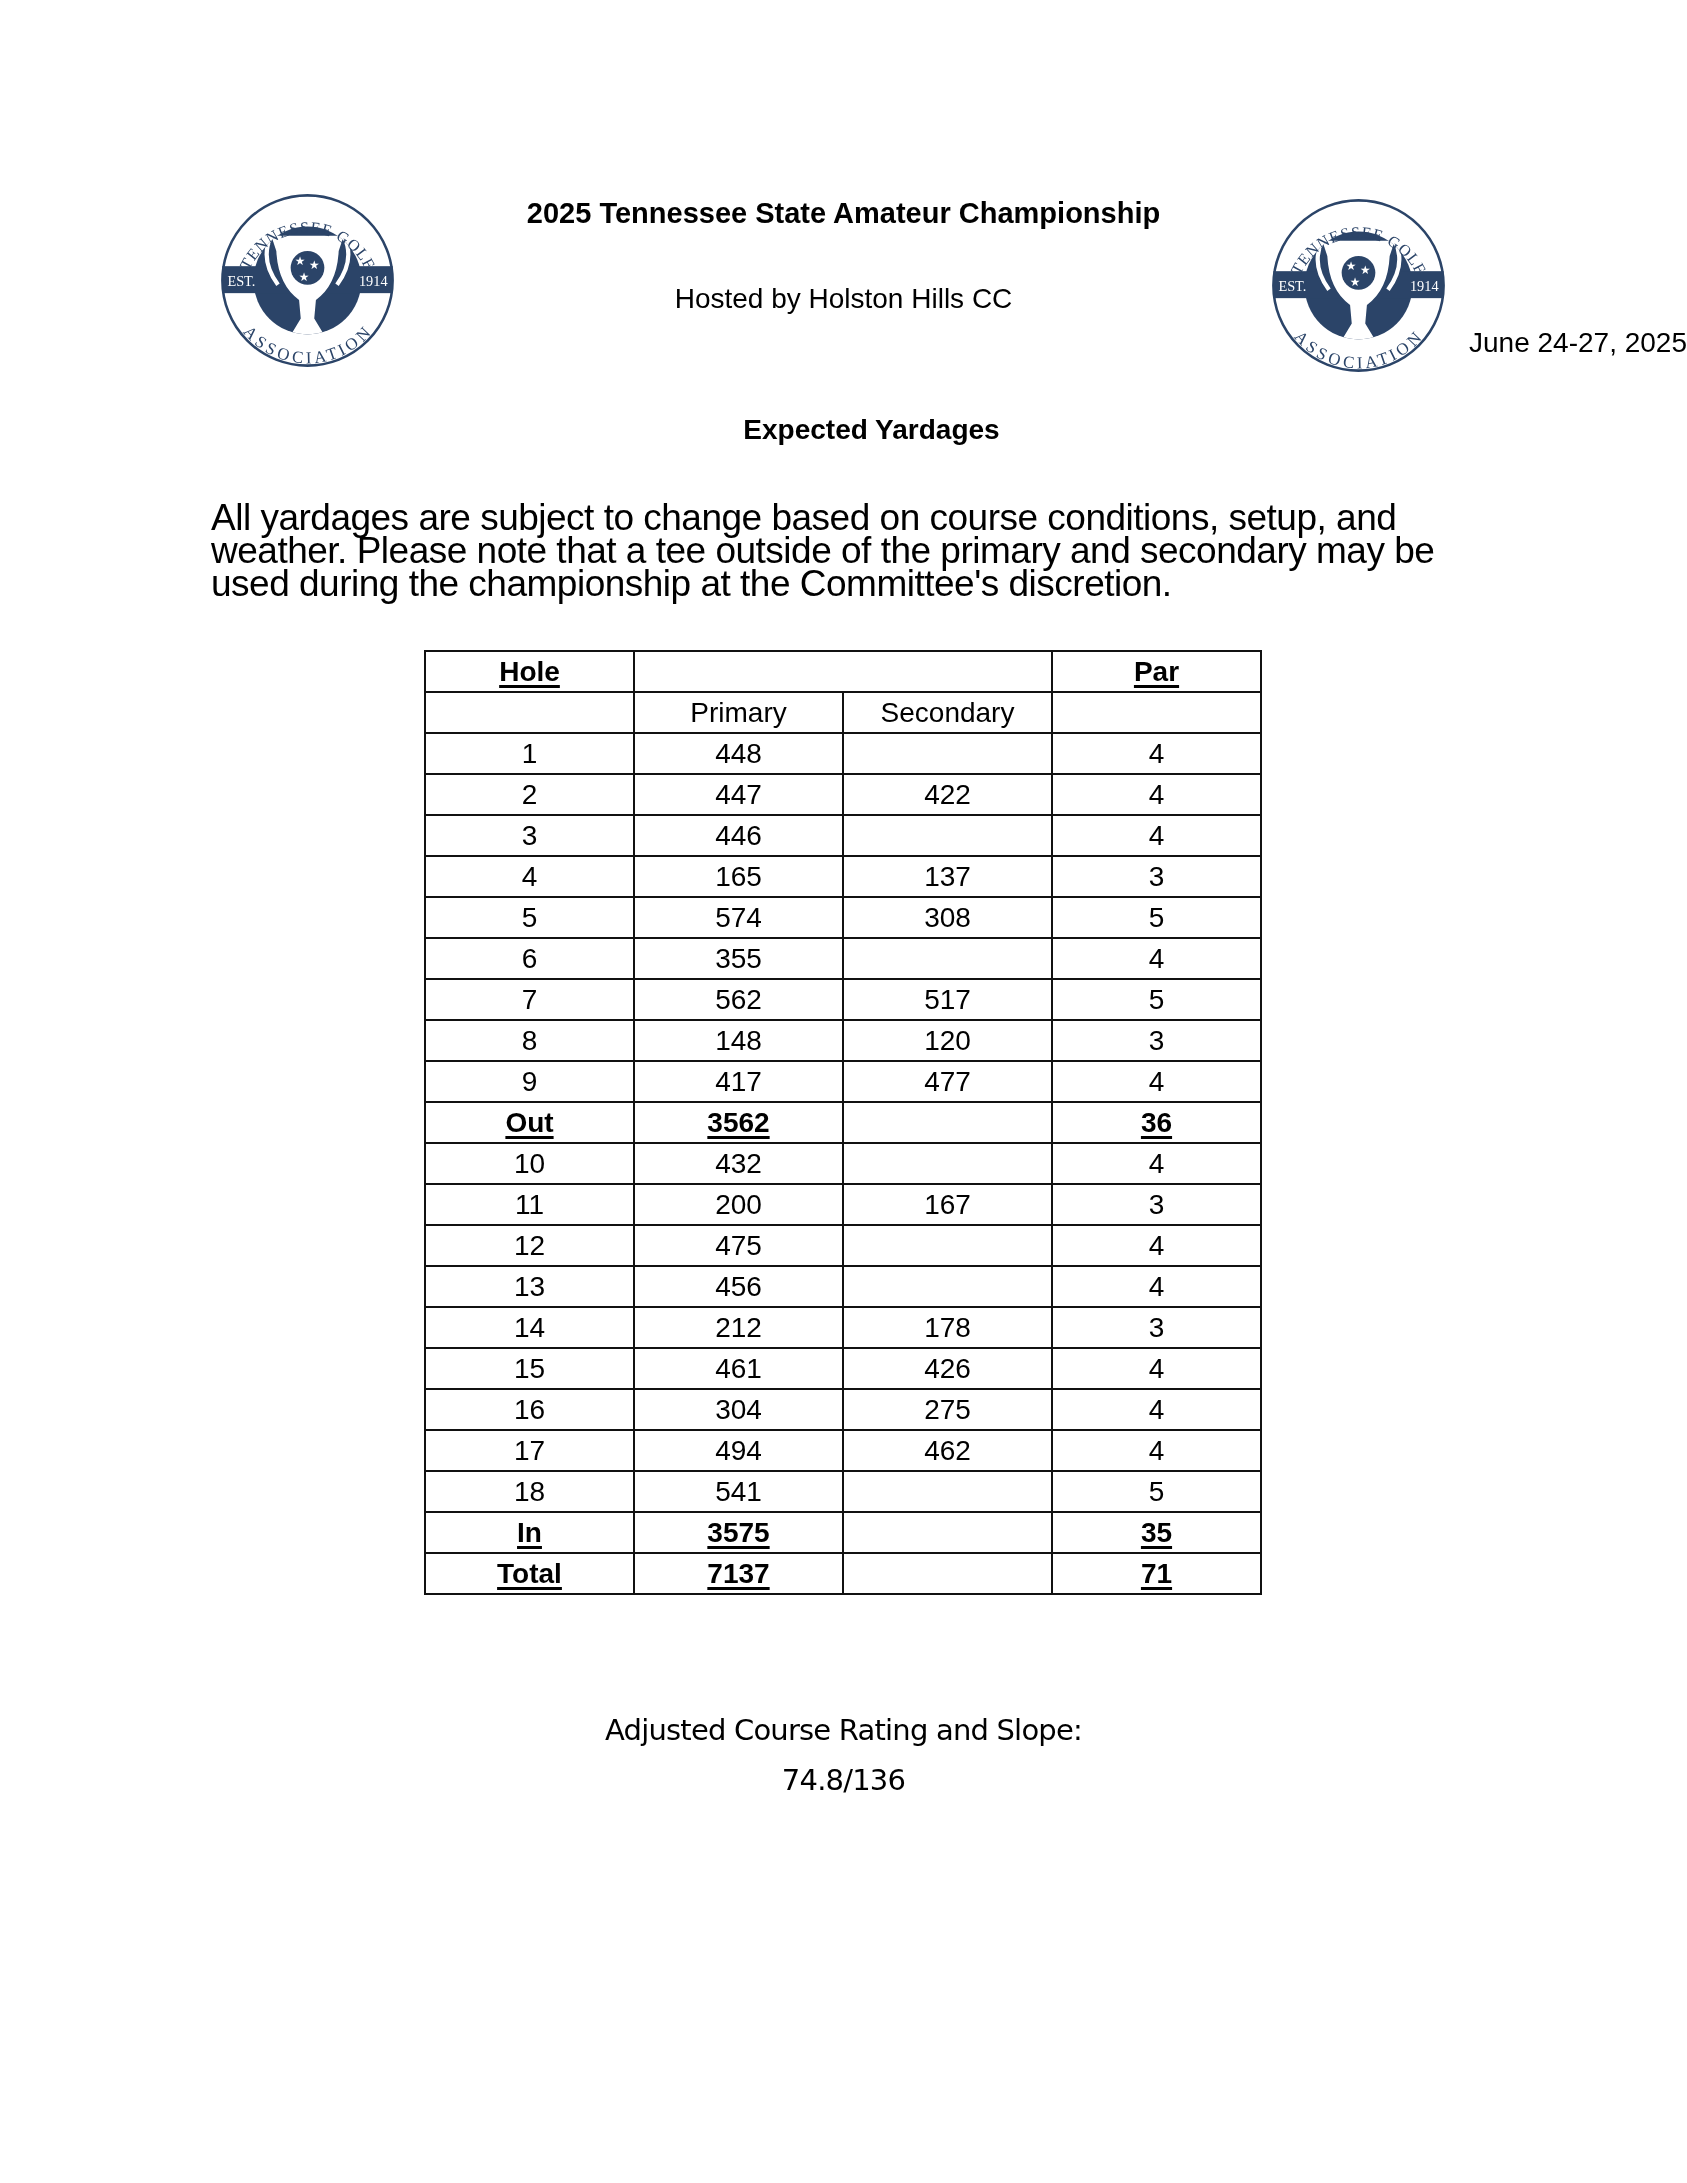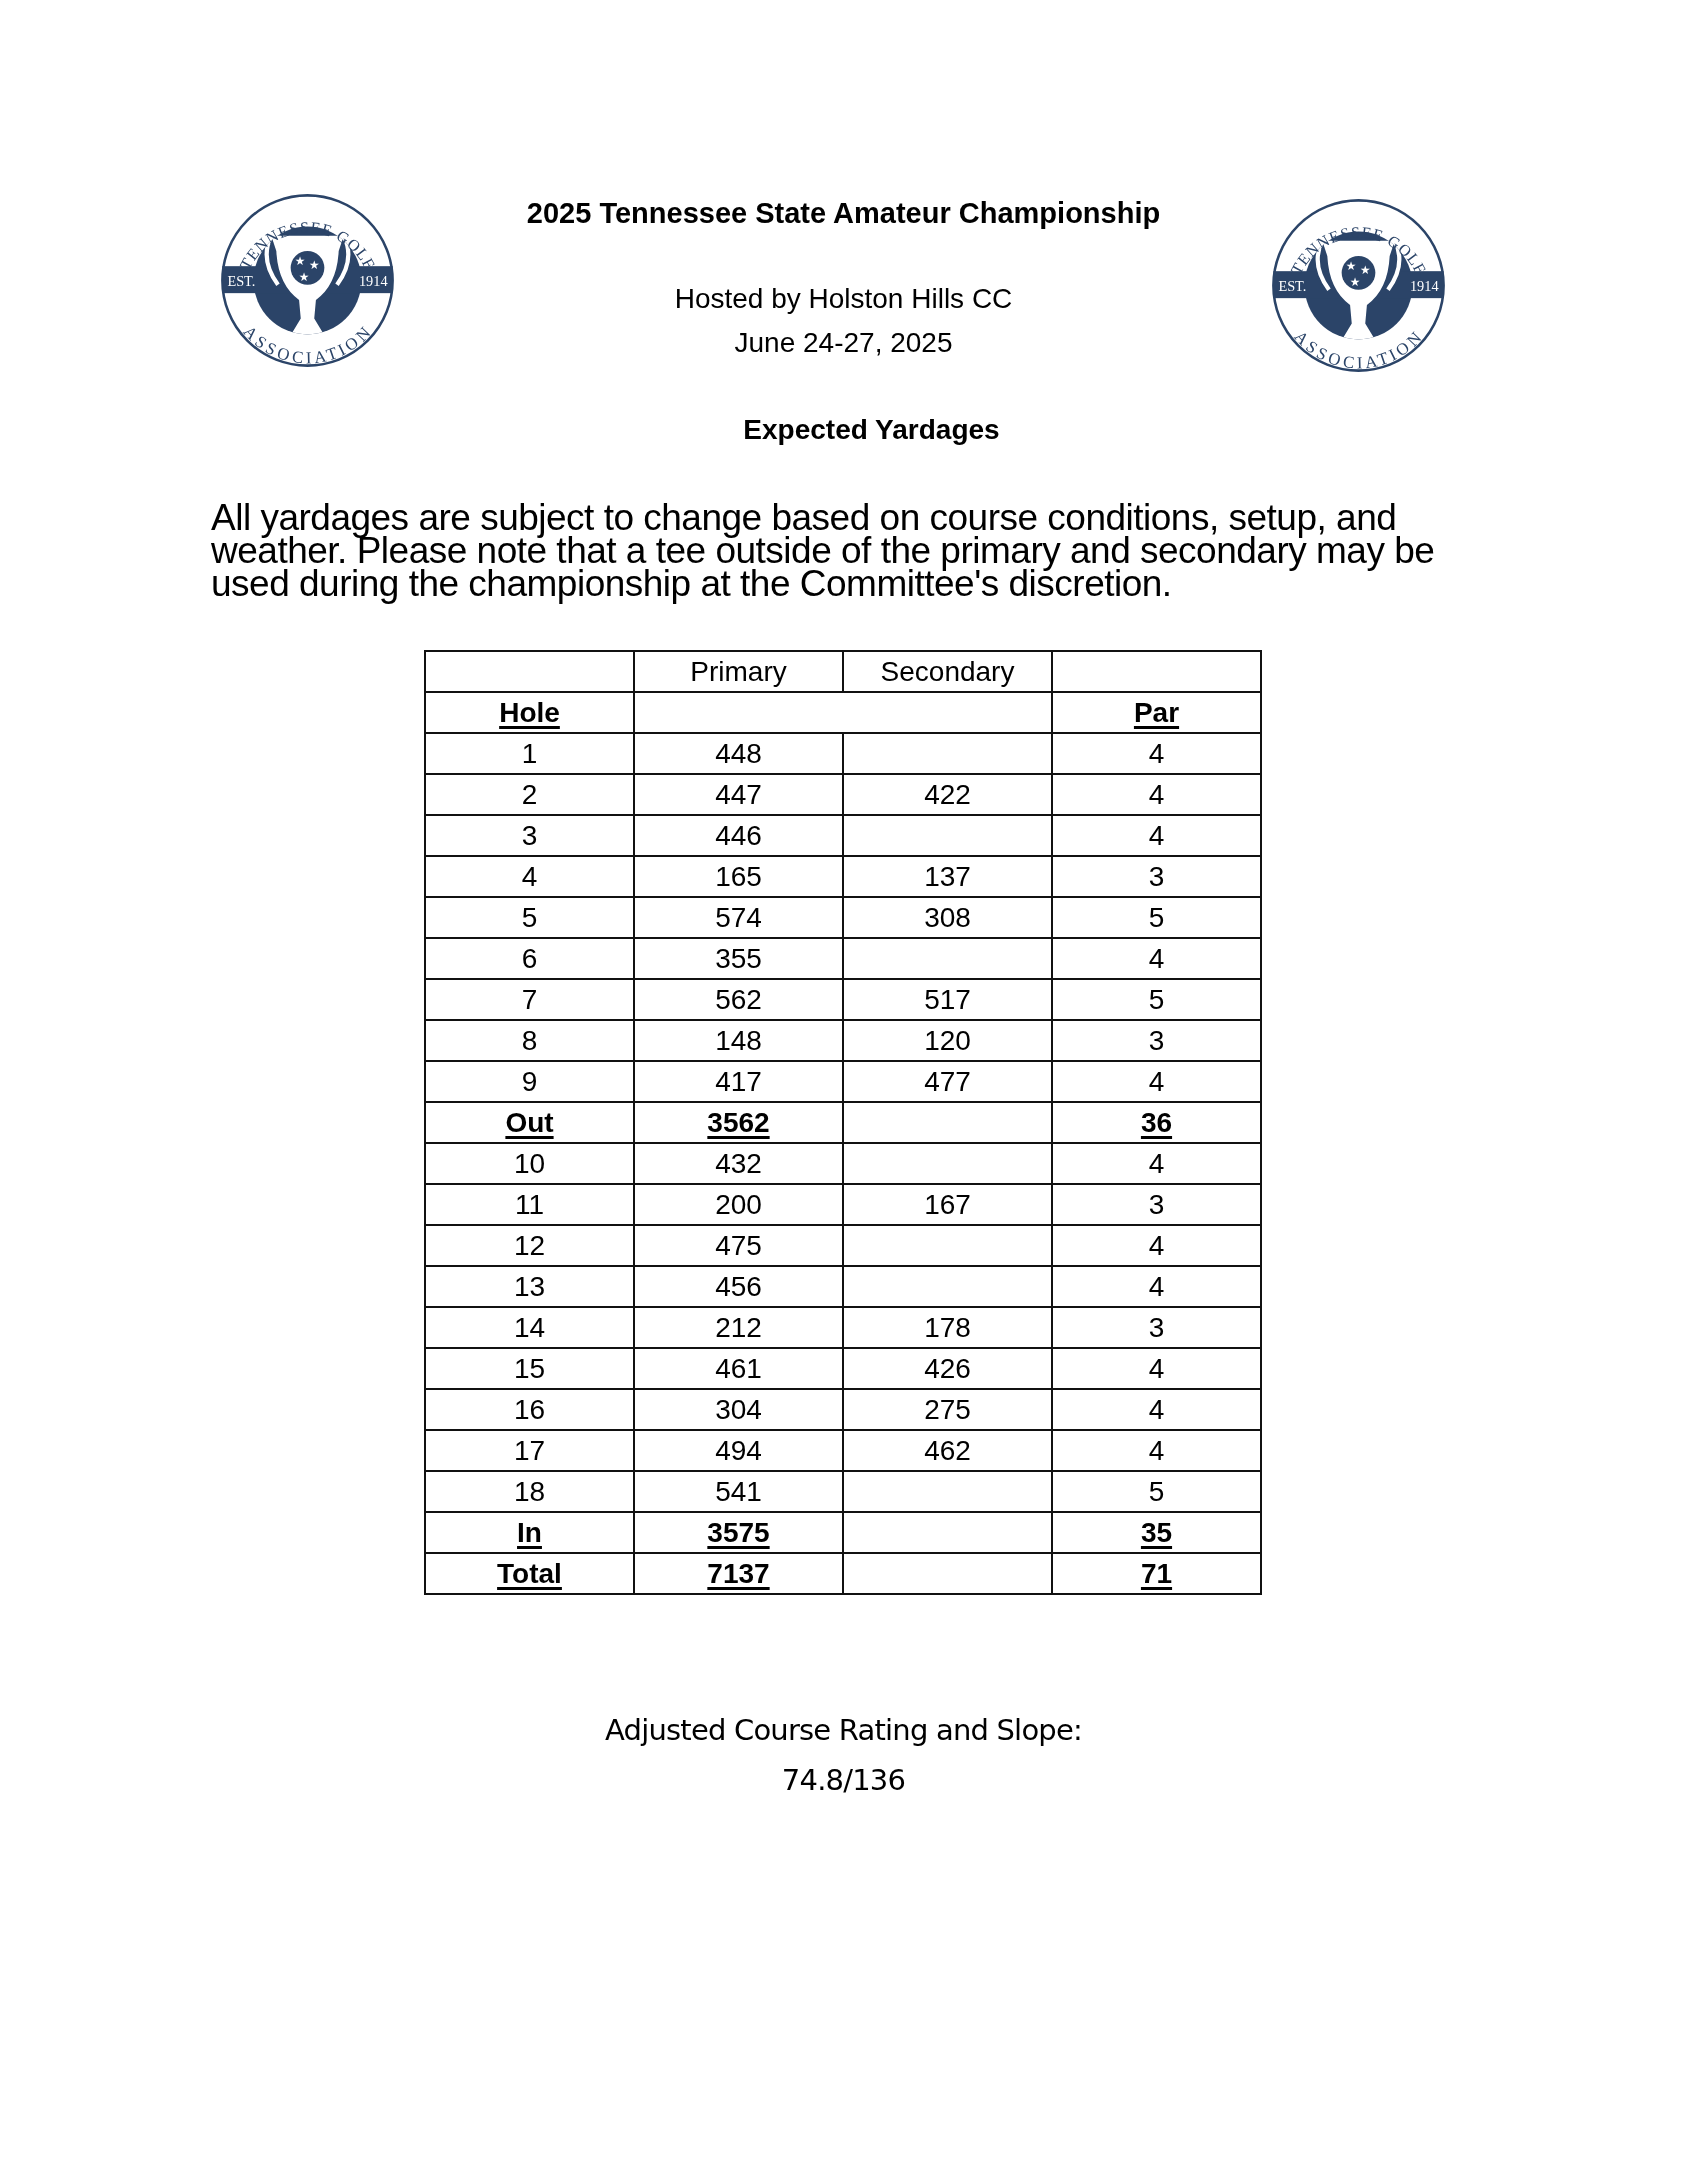--- a/index.html
+++ b/index.html
@@ -2,21 +2,21 @@
 <html style="font-size:13.5px"><head>
 <meta charset="utf-8">
 <style>
   html, body { margin: 0; padding: 0; background: #ffffff; }
   body { width: 1687px; height: 2183px; position: relative; overflow: hidden;
          font-family: "Liberation Sans", sans-serif; color: #000; }
   .center-line { position: absolute; left: 0; width: 1687px; text-align: center; white-space: nowrap; }
 
   #title { top: 197px; font-size: 29px; font-weight: bold; line-height: 32px; }
   #host { top: 283px; font-size: 28px; line-height: 32px; }
-  #dates { top: 327px; font-size: 28px; line-height: 32px; }
+  #dates { top: 327px; font-size: 28px; line-height: 32px; text-align: right; }
   #subtitle { top: 414px; font-size: 28px; font-weight: bold; line-height: 32px; margin-left: 28px; }
 
   #disclaimer { position: absolute; left: 211px; width: 1265px; top: 501px;
                 font-size: 37px; line-height: 33px; text-align: left; letter-spacing: -0.5px; }
 
   .logo { position: absolute; width: 177px; height: 177px; }
   #logo-left { left: 219px; top: 192px; }
   #logo-right { left: 1270px; top: 197px; }
 
   table#yardage { position: absolute; left: 424px; top: 650px; border-collapse: collapse;
@@ -94,30 +94,30 @@
 
 <table id="yardage">
   <colgroup>
       <col>
       <col>
       <col>
       <col>
     </colgroup>
   <tbody id="yardage-body">
     <tr>
+      <td class="hdr">Hole</td>
+      <td colspan="2"></td>
+      <td class="hdr">Par</td>
+    </tr>
+    <tr>
       <td></td>
       <td>Primary</td>
       <td>Secondary</td>
       <td></td>
     </tr>
-    <tr>
-      <td class="hdr">Hole</td>
-      <td colspan="2"></td>
-      <td class="hdr">Par</td>
-    </tr>
   <tr>
         <td>1</td>
         <td>448</td>
         <td></td>
         <td>4</td>
       </tr>
       <tr>
         <td>2</td>
         <td>447</td>
         <td>422</td>

